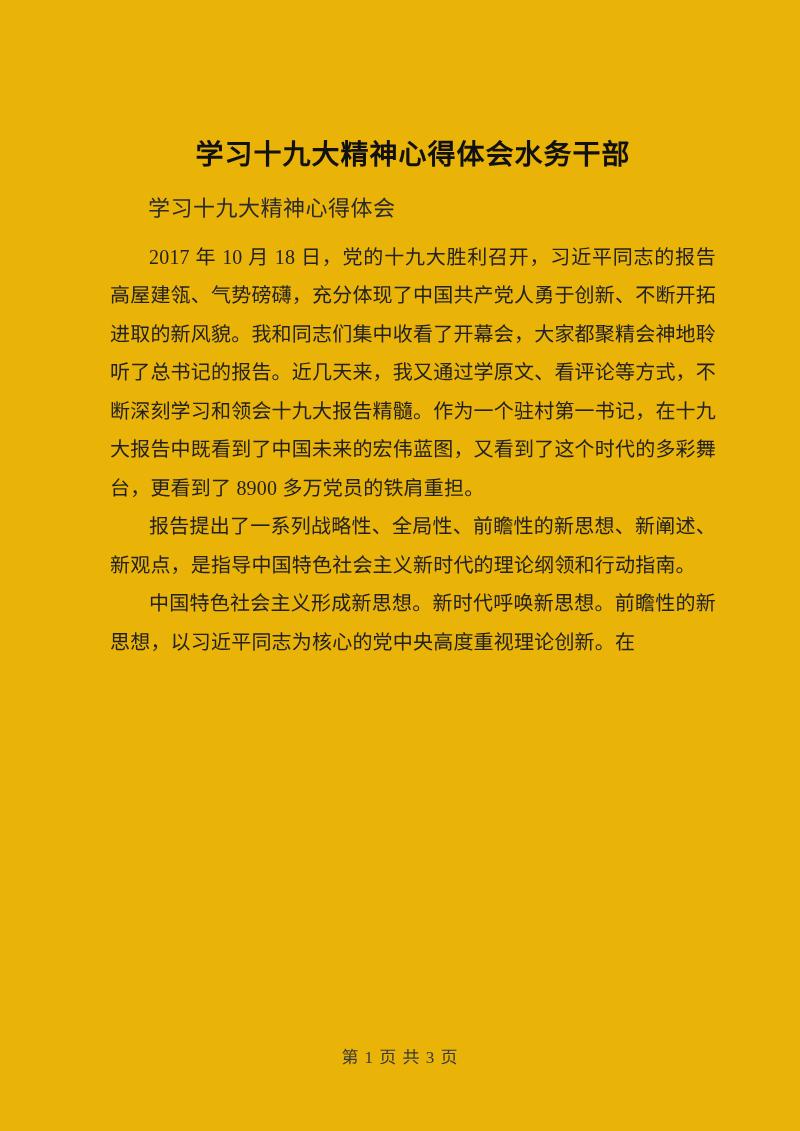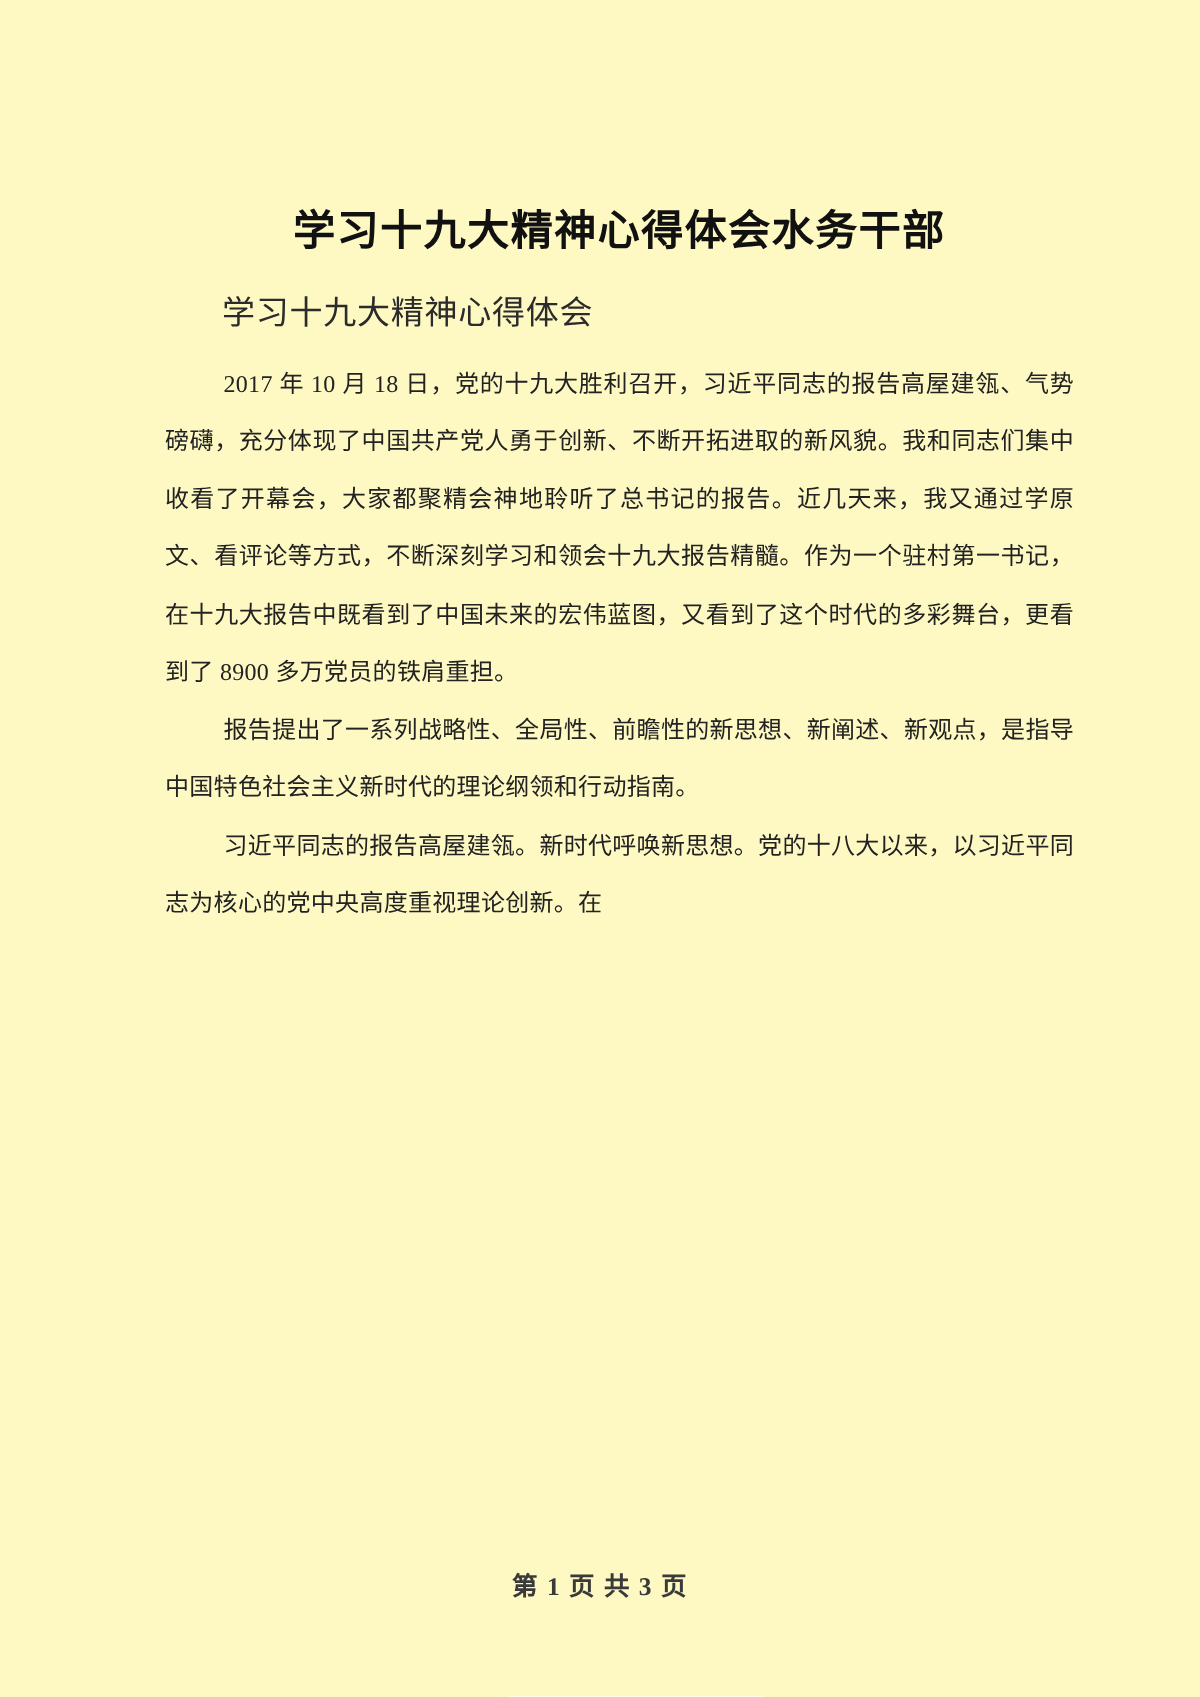--- a/index.html
+++ b/index.html
@@ -10,21 +10,21 @@
   }
   body {
     font-family: "Liberation Serif", "DejaVu Serif", serif;
     color: #1a1a1a;
   }
   .page {
     position: relative;
     width: 800px;
     height: 1131px;
     margin: 0 auto;
-    background: #fef9c3;
+    background: #eab308;
     box-sizing: border-box;
     overflow: hidden;
   }
   .content {
     position: absolute;
     left: 110px;
     top: 0;
     width: 606px;
   }
   .doc-title {
@@ -44,56 +44,55 @@
     margin: 0;
     padding-top: 18px;
     padding-left: 38px;
     color: #2b2b2b;
     letter-spacing: 0.5px;
   }
   .body-block {
     padding-top: 10px;
   }
   p.para {
-    font-size: 16px;
+    font-size: 20px;
     line-height: 38.5px;
     margin: 0;
     text-indent: 39px;
     text-align: justify;
     text-justify: inter-ideograph;
     color: #222222;
     letter-spacing: 0.2px;
     word-break: break-all;
   }
   .footer {
     position: absolute;
     left: 0;
     right: 0;
     top: 1043px;
     text-align: center;
     font-size: 17px;
     color: #3a3a3a;
     letter-spacing: 1px;
-    font-weight: bold;
   }
 </style>
 </head>
 <body>
 
 <div class="page">
 
   <div class="content">
 
     <h1 class="doc-title">学习十九大精神心得体会水务干部</h1>
 
     <div class="subtitle">学习十九大精神心得体会</div>
 
     <div class="body-block">
       <p class="para">2017 年 10 月 18 日，党的十九大胜利召开，习近平同志的报告高屋建瓴、气势磅礴，充分体现了中国共产党人勇于创新、不断开拓进取的新风貌。我和同志们集中收看了开幕会，大家都聚精会神地聆听了总书记的报告。近几天来，我又通过学原文、看评论等方式，不断深刻学习和领会十九大报告精髓。作为一个驻村第一书记，在十九大报告中既看到了中国未来的宏伟蓝图，又看到了这个时代的多彩舞台，更看到了 8900 多万党员的铁肩重担。</p>
       <p class="para">报告提出了一系列战略性、全局性、前瞻性的新思想、新阐述、新观点，是指导中国特色社会主义新时代的理论纲领和行动指南。</p>
-      <p class="para">习近平同志的报告高屋建瓴。新时代呼唤新思想。党的十八大以来，以习近平同志为核心的党中央高度重视理论创新。在</p>
+      <p class="para">中国特色社会主义形成新思想。新时代呼唤新思想。前瞻性的新思想，以习近平同志为核心的党中央高度重视理论创新。在</p>
     </div>
 
   </div>
 
   <div class="footer">第 1 页  共 3 页</div>
 
 </div>
 
 </body></html>

